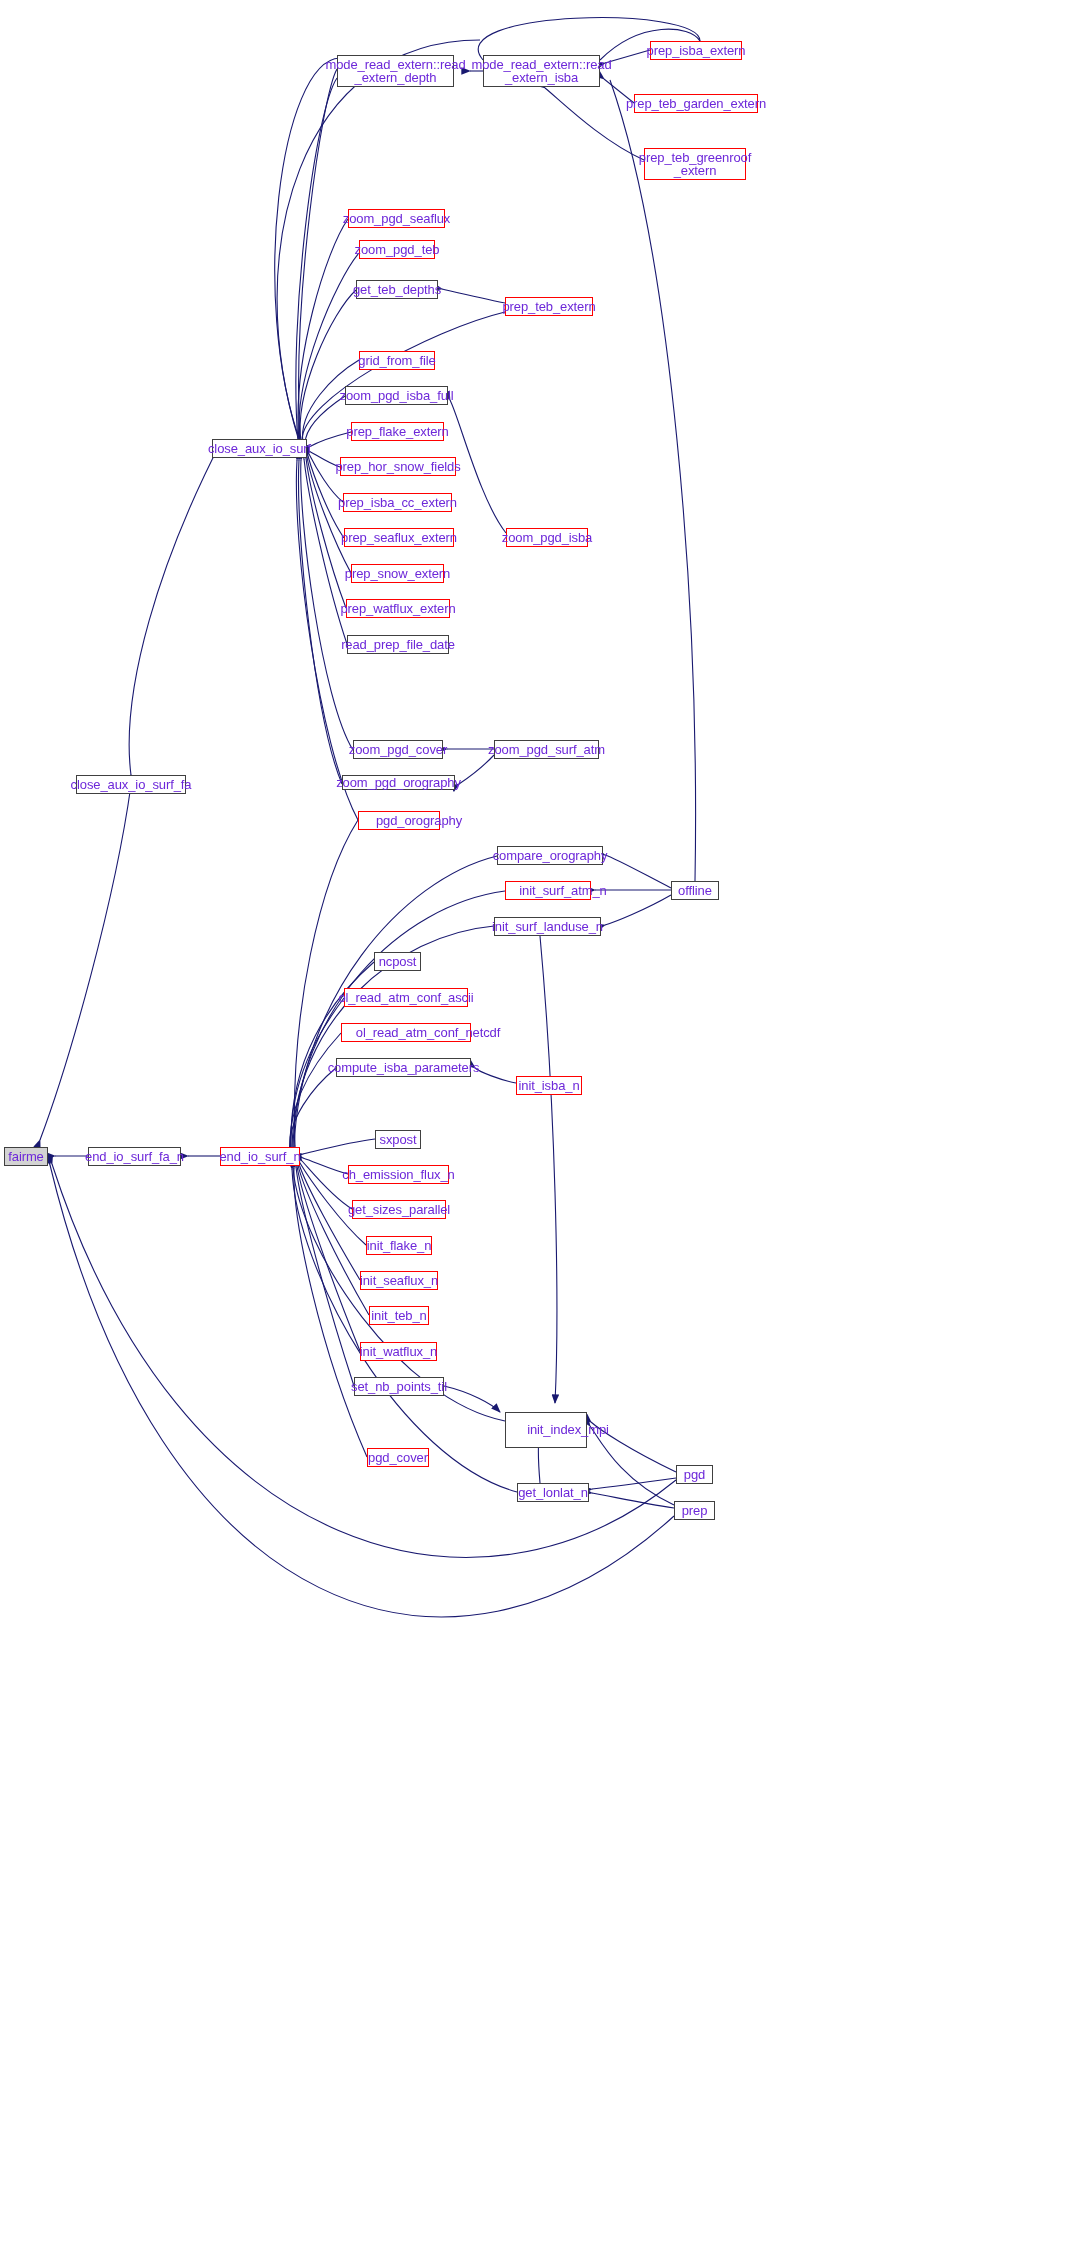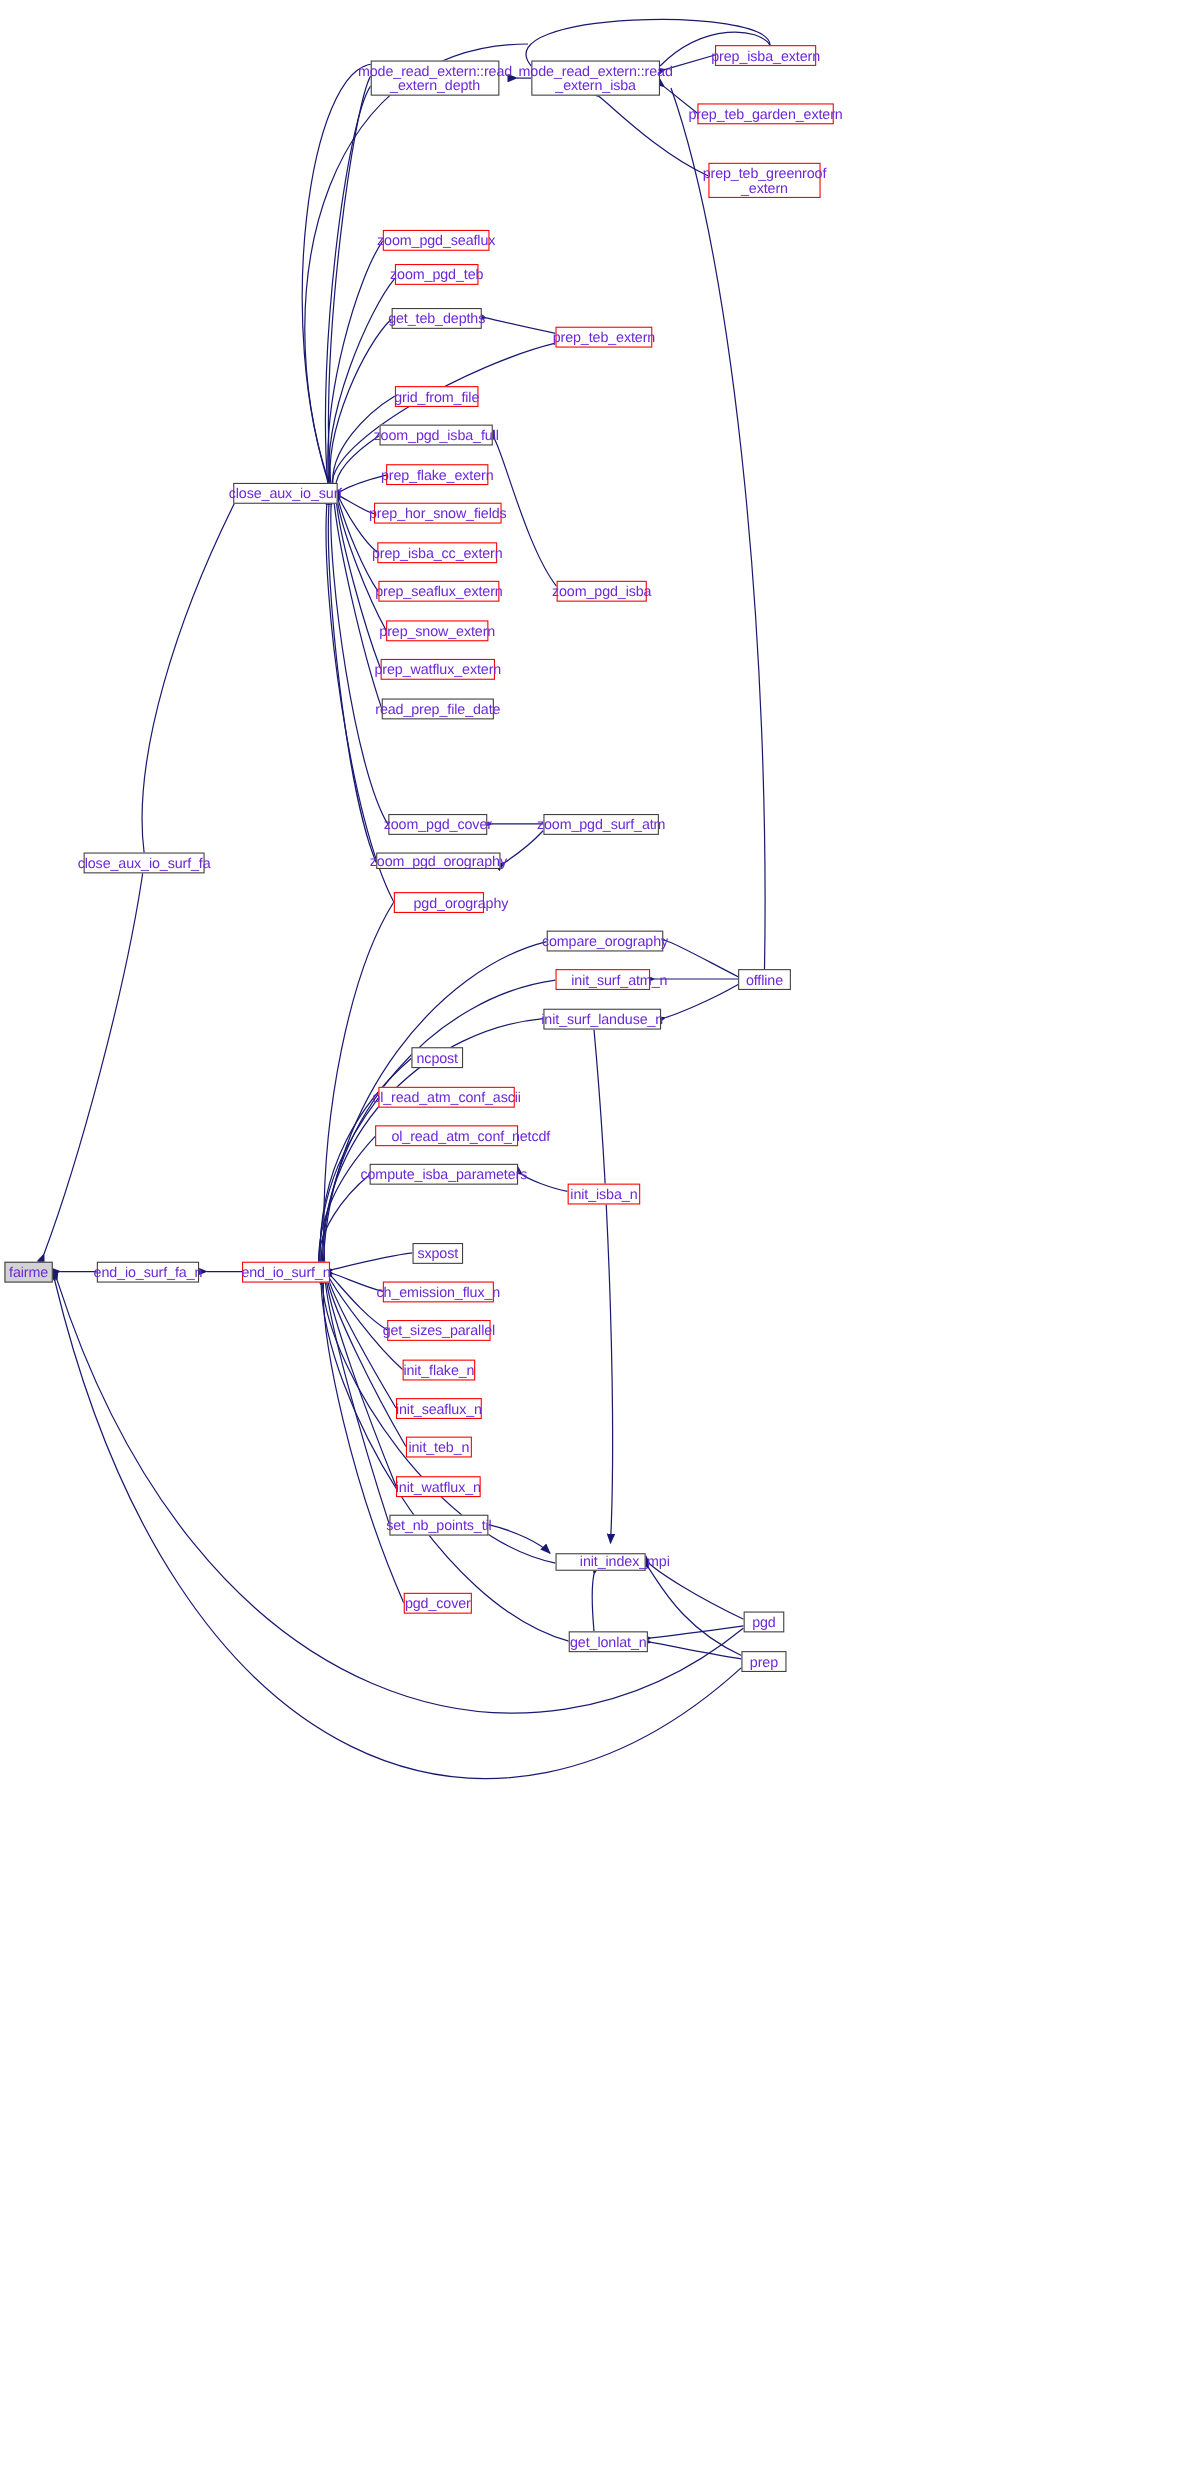--- a/index.html
+++ b/index.html
@@ -161,19 +161,19 @@
   <div class="node black" style="left:4px;top:1147px;width:44px;height:19px;background:#d3d3d3;">fairme</div>
   <div class="node black" style="left:88px;top:1147px;width:93px;height:19px;">end_io_surf_fa_n</div>
   <div class="node red" style="left:220px;top:1147px;width:80px;height:19px;">end_io_surf_n</div>
   <div class="node red" style="left:348px;top:1165px;width:101px;height:19px;">ch_emission_flux_n</div>
   <div class="node red" style="left:352px;top:1200px;width:94px;height:19px;">get_sizes_parallel</div>
   <div class="node red" style="left:366px;top:1236px;width:66px;height:19px;">init_flake_n</div>
   <div class="node red" style="left:360px;top:1271px;width:78px;height:19px;">init_seaflux_n</div>
   <div class="node red" style="left:369px;top:1306px;width:60px;height:19px;">init_teb_n</div>
   <div class="node red" style="left:360px;top:1342px;width:77px;height:19px;">init_watflux_n</div>
   <div class="node black" style="left:354px;top:1377px;width:90px;height:19px;">set_nb_points_til</div>
-  <div class="node black" style="left:505px;top:1412px;width:82px;height:16px;padding-left:44px;">init_index_mpi</div>
+  <div class="node black" style="left:505px;top:1412px;width:82px;height:36px;padding-left:44px;">init_index_mpi</div>
   <div class="node red" style="left:367px;top:1448px;width:62px;height:19px;">pgd_cover</div>
   <div class="node black" style="left:676px;top:1465px;width:37px;height:19px;">pgd</div>
   <div class="node black" style="left:517px;top:1483px;width:72px;height:19px;">get_lonlat_n</div>
   <div class="node black" style="left:674px;top:1501px;width:41px;height:19px;">prep</div>
 
 </div>
 
 </body></html>

